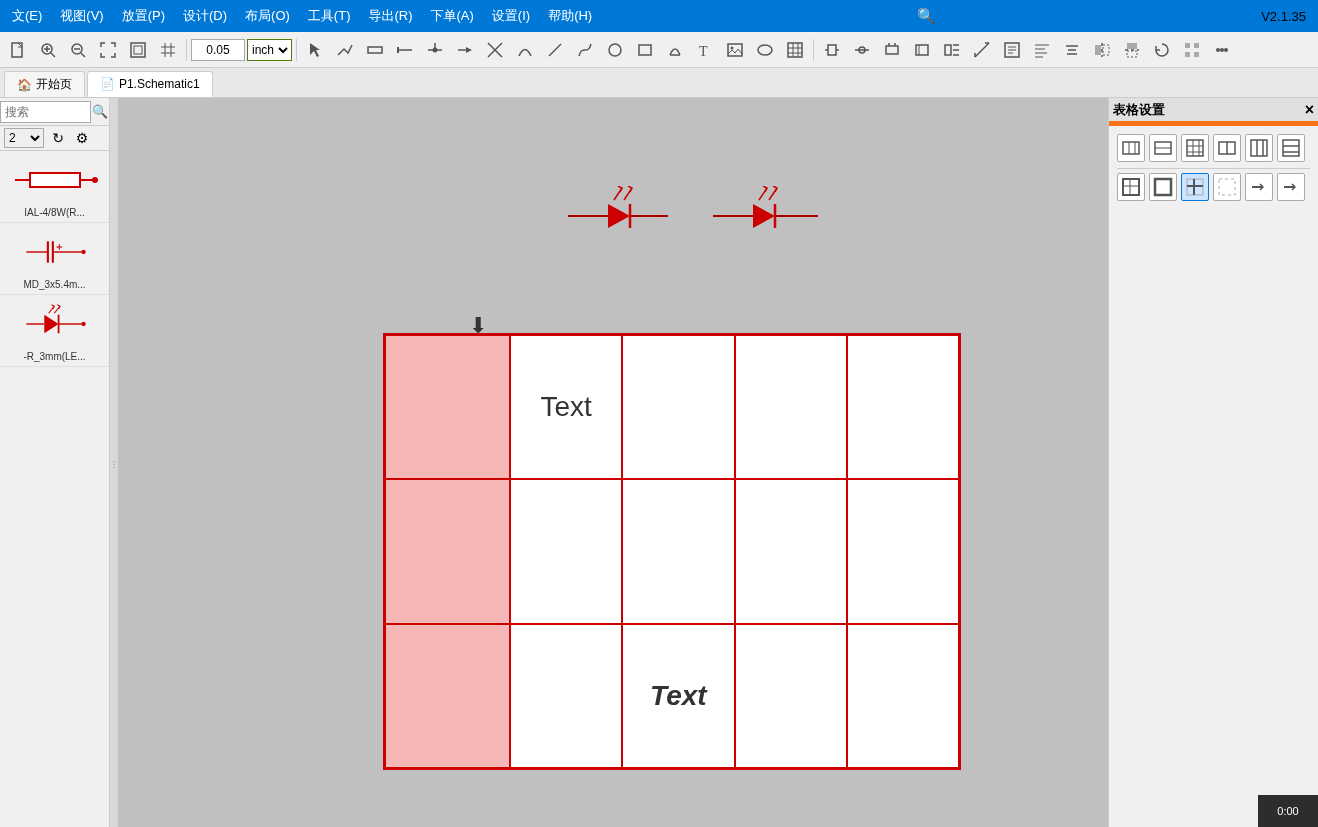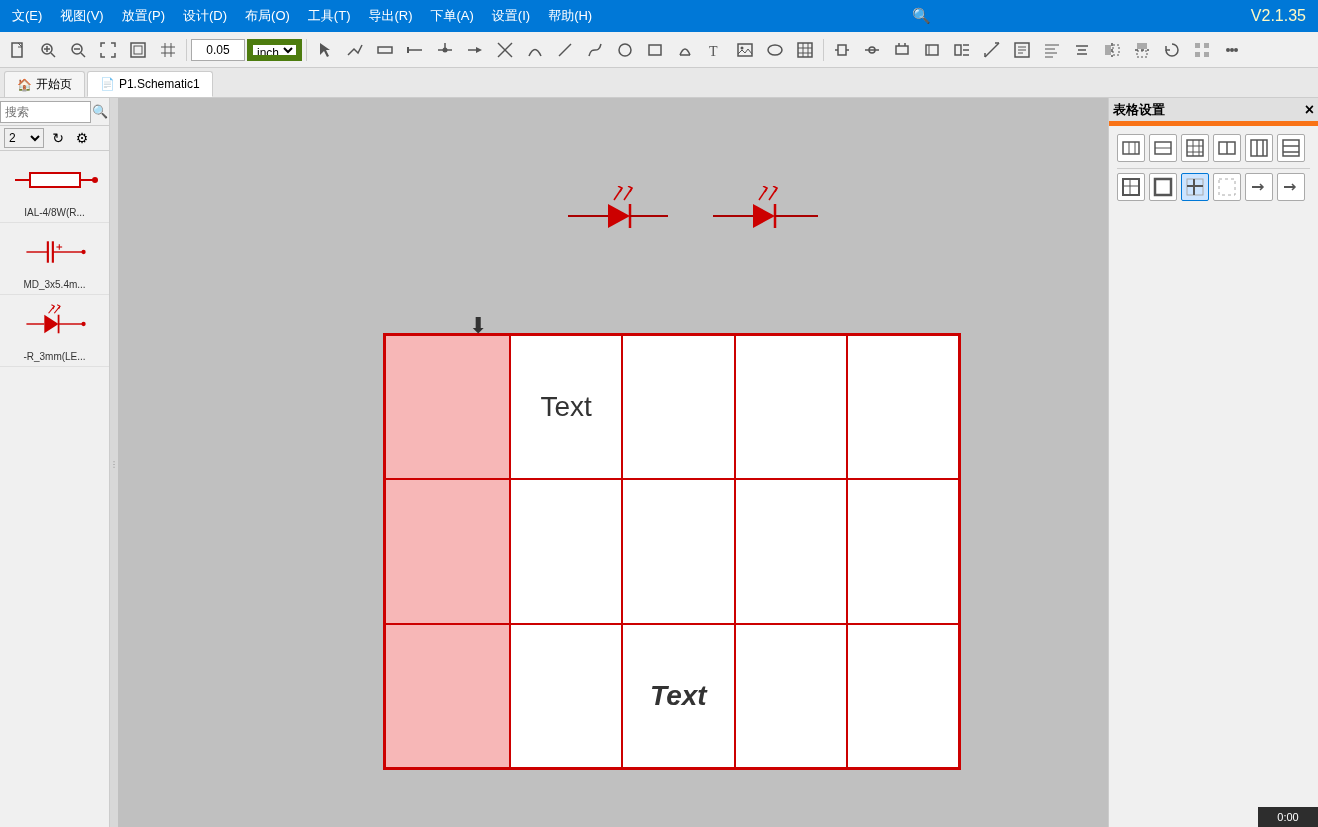--- a/index.html
+++ b/index.html
@@ -7,41 +7,41 @@
 
     
     #menubar {
       width: 100%; height: 28px; background: #0078d7; display: flex; align-items: center;
       color: white; padding: 16px 4px; gap: 2px;
     }
     .menu-item {
       padding: 2px 8px; cursor: pointer; font-size: 13px; color: white;
     }
     #version-label {
-      margin-left: auto; font-size: 16px; color: #fef9c3; padding-right: 8px;
+      margin-left: auto; font-size: 13px; color: #000000; padding-right: 8px;
     }
     #search-icon-menu { margin-left: auto; margin-right: 8px; cursor: pointer; }
 
     
     #toolbar {
       width: 100%; height: 36px; background: #f0f0f0; border-bottom: 1px solid #ccc;
       display: flex; align-items: center; padding: 0 4px; gap: 2px;
     }
     .toolbar-btn {
       width: 28px; height: 28px; display: flex; align-items: center; justify-content: center;
       cursor: pointer; border: none; background: transparent; font-size: 16px;
       border-radius: 2px;
     }
     .toolbar-sep { width: 1px; height: 22px; background: #ccc; margin: 0 2px; }
     .toolbar-input-group { display: flex; align-items: center; gap: 2px; }
     .toolbar-input {
       width: 54px; height: 22px; border: 1px solid #aaa; text-align: center; font-size: 12px; background: white;
     }
     .toolbar-select {
-      height: 22px; border: 6px solid #4d7c0f; font-size: 12px; background: white;
+      height: 22px; border: 1px solid #4d7c0f; font-size: 12px; background: white;
     }
 
     
     #tabbar {
       width: 100%; height: 30px; background: #e8e8e8; border-bottom: 1px solid #ccc;
       display: flex; align-items: flex-end; padding-left: 4px;
     }
     .tab {
       height: 26px; padding: 0 12px; display: flex; align-items: center; cursor: pointer;
       border: 1px solid #ccc; border-bottom: none; background: #f5f5f5; font-size: 12px;
@@ -132,21 +132,21 @@
     .panel-icon-btn {
       width: 28px; height: 28px; border: 1px solid #aaa; background: white; cursor: pointer;
       display: flex; align-items: center; justify-content: center; font-size: 12px;
       border-radius: 2px;
     }
     .panel-icon-btn.active { background: #cce4ff; border-color: #0078d7; }
     .panel-divider { width: 100%; height: 1px; background: #ccc; margin: 4px 0; }
 
     
     #statusbar {
-      position: absolute; bottom: 0; right: 0; width: 60px; height: 20px;
+      position: absolute; bottom: 0; right: 0; width: 60px; height: 32px;
       background: #2d2d2d; color: white; font-size: 11px;
       display: flex; align-items: center; justify-content: center;
     }
   </style>
 </head>
 <body>
 
 <div id="menubar">
   <span class="menu-item">文(E)</span>
   <span class="menu-item">视图(V)</span>

